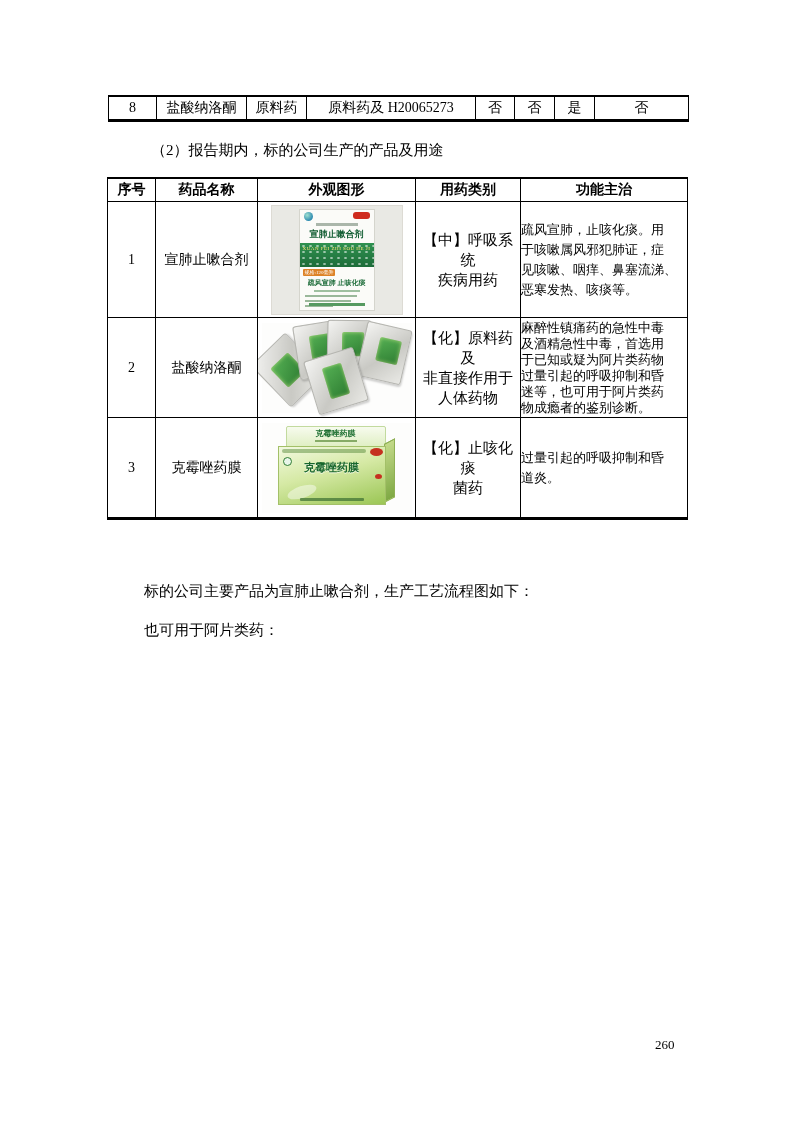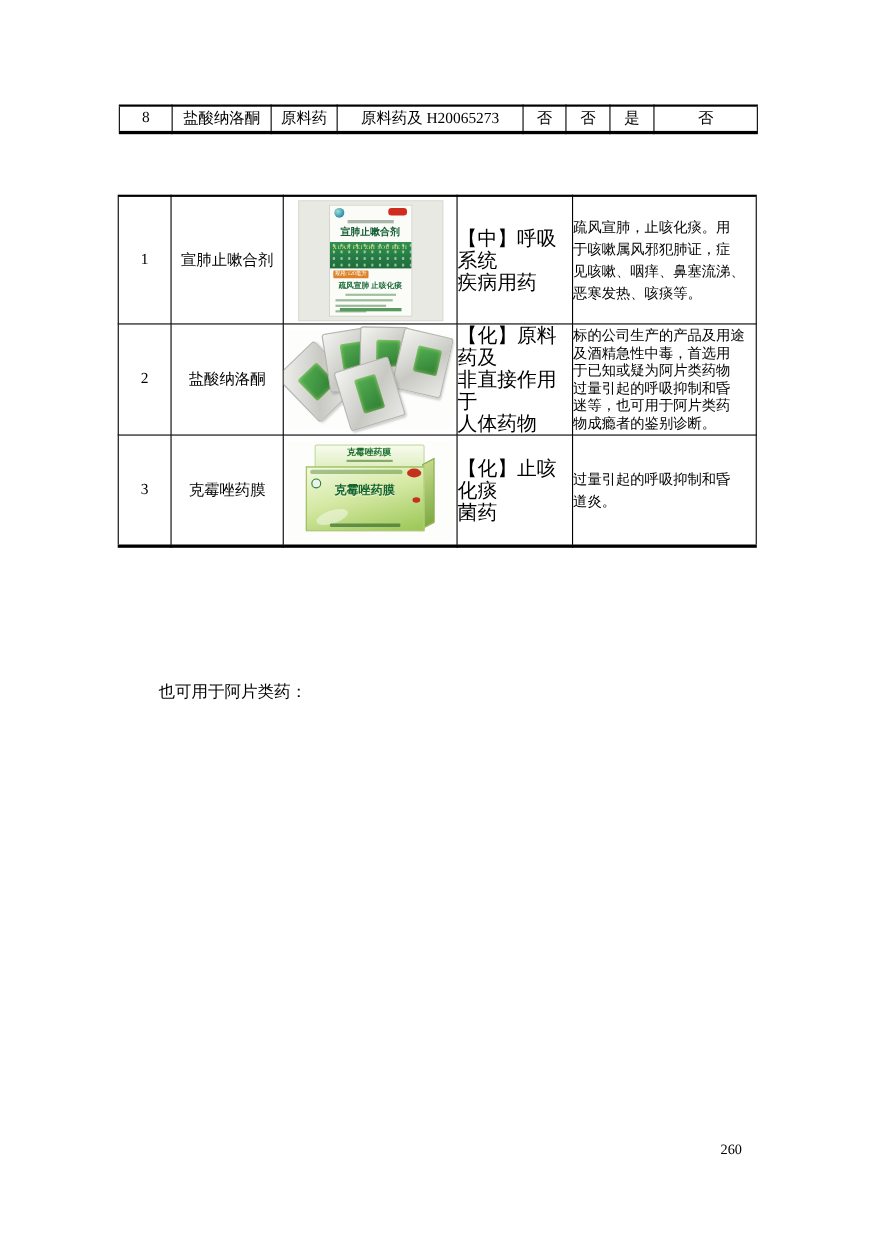--- a/index.html
+++ b/index.html
@@ -11,21 +11,21 @@
   table.tbl td,table.tbl th{border:1px solid #000;padding:0;overflow:hidden;}
   .top-tbl{top:95px;left:108px;width:580px;border-top:2px solid #000;border-bottom:3px solid #000;}
   .top-tbl td{height:22px;text-align:center;font-size:14px;}
   .main-tbl{top:177px;left:107px;width:580px;border-top:2px solid #000;border-bottom:3px solid #000;}
   .main-tbl th{height:22px;font-size:14px;font-weight:bold;text-align:center;}
   .row-1 td{height:115px;}
   .row-2 td{height:99px;}
   .row-3 td{height:99px;}
   td.c-no{text-align:center;font-size:14px;}
   td.c-name{text-align:center;font-size:14px;}
-  td.c-cat{font-size:18px;line-height:20px;font-family:Liberation Serif, serif;}
+  td.c-cat{text-align:center;font-size:15px;line-height:20px;font-family:Liberation Serif, serif;}
   td.c-ind{font-size:13px;line-height:20px;padding:0 4px;text-align:left;}
   .row-2 td.c-ind{line-height:16px;}
   .prewrap{white-space:pre-line;}
 
   
   .h-sec{position:absolute;font-size:15px;line-height:20px;white-space:nowrap;}
   .h2{top:140px;left:151px;}
   .h3{top:538px;left:150px;}
   .para{position:absolute;font-size:15px;line-height:20px;white-space:nowrap;}
   .p1{top:581px;left:144px;}
@@ -116,30 +116,38 @@
       <td>原料药</td>
       <td>原料药及 H20065273</td>
       <td>否</td>
       <td>否</td>
       <td>是</td>
       <td>否</td>
     </tr>
   </tbody>
     </table>
 
+  <div class="h-sec h2">（2）报告期内，标的公司生产的产品及用途</div>
 
   <table class="tbl main-tbl">
     <colgroup>
       <col style="width:48px">
         <col style="width:102px">
         <col style="width:158px">
         <col style="width:105px">
         <col style="width:167px">
     </colgroup>
     <tbody>
+        <tr>
+      <th>序号</th>
+      <th>药品名称</th>
+      <th>外观图形</th>
+      <th>用药类别</th>
+      <th>功能主治</th>
+    </tr>
 
     <tr class="row-1">
       <td class="c-no">1</td>
       <td class="c-name">宣肺止嗽合剂</td>
       <td>
         <div class="photo photo1">
           <div class="medbox">
             <div class="medbox-head">
               <span class="logo-dot"></span>
               <span class="otc-badge"></span>
@@ -185,21 +193,21 @@
                 <span class="plabel"></span>
               </div>
           <div class="pouch pch5">
                 <span class="plabel"></span>
               </div>
         </div>
       </td>
       <td class="c-cat prewrap">【化】原料药及
 非直接作用于
 人体药物</td>
-      <td class="c-ind prewrap">标的公司生产的产品及用途
+      <td class="c-ind prewrap">麻醉性镇痛药的急性中毒
 及酒精急性中毒，首选用
 于已知或疑为阿片类药物
 过量引起的呼吸抑制和昏
 迷等，也可用于阿片类药
 物成瘾者的鉴别诊断。</td>
     </tr>
 
     <tr class="row-3">
       <td class="c-no">3</td>
       <td class="c-name">克霉唑药膜</td>
@@ -222,16 +230,17 @@
         </div>
       </td>
       <td class="c-cat prewrap">【化】止咳化痰
 菌药</td>
       <td class="c-ind prewrap">过量引起的呼吸抑制和昏
 道炎。</td>
     </tr>
   </tbody>
     </table>
 
+  <div class="para p1">标的公司主要产品为宣肺止嗽合剂，生产工艺流程图如下：</div>
   <div class="para p2">也可用于阿片类药：</div>
 
   <div class="pageno">260</div>
 </div>
 
 </body></html>

